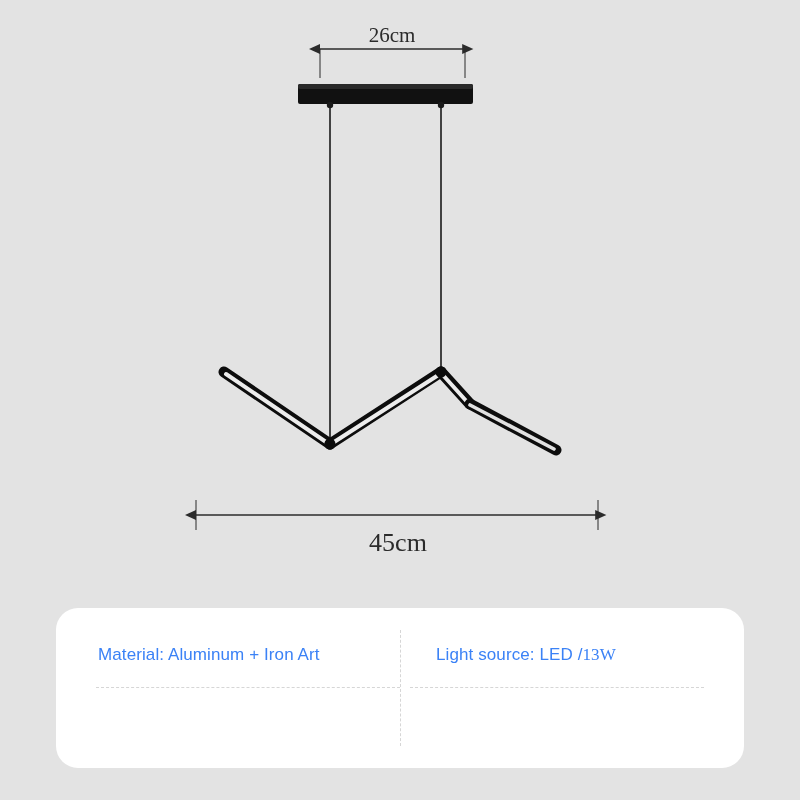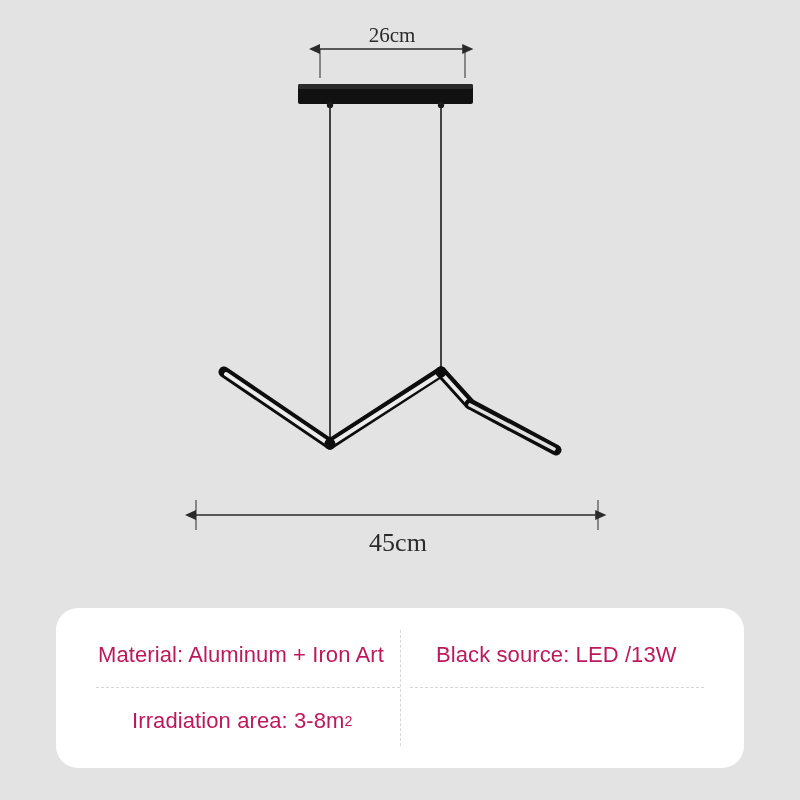--- a/index.html
+++ b/index.html
@@ -48,22 +48,22 @@
     height: 100%;
     display: grid;
     grid-template-columns: 1fr 1fr;
     grid-template-rows: 1fr 1fr;
     box-sizing: border-box;
     padding: 14px 40px 14px 40px;
   }
   .spec-cell {
     display: flex;
     align-items: center;
-    font-size: 22px;
-    color: #be185d;
+    font-size: 17px;
+    color: #3b82f6;
     letter-spacing: 0.1px;
     box-sizing: border-box;
     position: relative;
   }
   .spec-cell.left {
     padding-left: 2px;
   }
   .spec-cell.right {
     padding-left: 36px;
   }
@@ -80,21 +80,21 @@
   .spec-cell.row1.right::after { left: 10px; }
   .vline {
     position: absolute;
     left: 50%;
     top: 22px;
     bottom: 22px;
     width: 0;
     border-left: 1px dashed #d6d6d6;
   }
   .serif-num {
-    font-family: Liberation Sans, sans-serif;
+    font-family: Liberation Serif, serif;
   }
   sup {
     font-size: 0.65em;
     vertical-align: super;
   }
 </style>
 </head>
 <body>
 
 <div id="stage">
@@ -158,23 +158,19 @@
     </g>
   </svg>
 
   <div class="spec-card">
     <div class="vline"></div>
     <div class="spec-grid">
       <div class="spec-cell row1 left">
         <span>Material: Aluminum + Iron Art</span>
       </div>
       <div class="spec-cell row1 right">
-        <span>Black source: LED /</span>
+        <span>Light source: LED /</span>
         <span class="serif-num">13W</span>
-      </div>
-      <div class="spec-cell row2 right">
-        <span>Irradiation area: 3-8m</span>
-          <sup>2</sup>
       </div>
     </div>
   </div>
 
 </div>
 
 </body></html>

